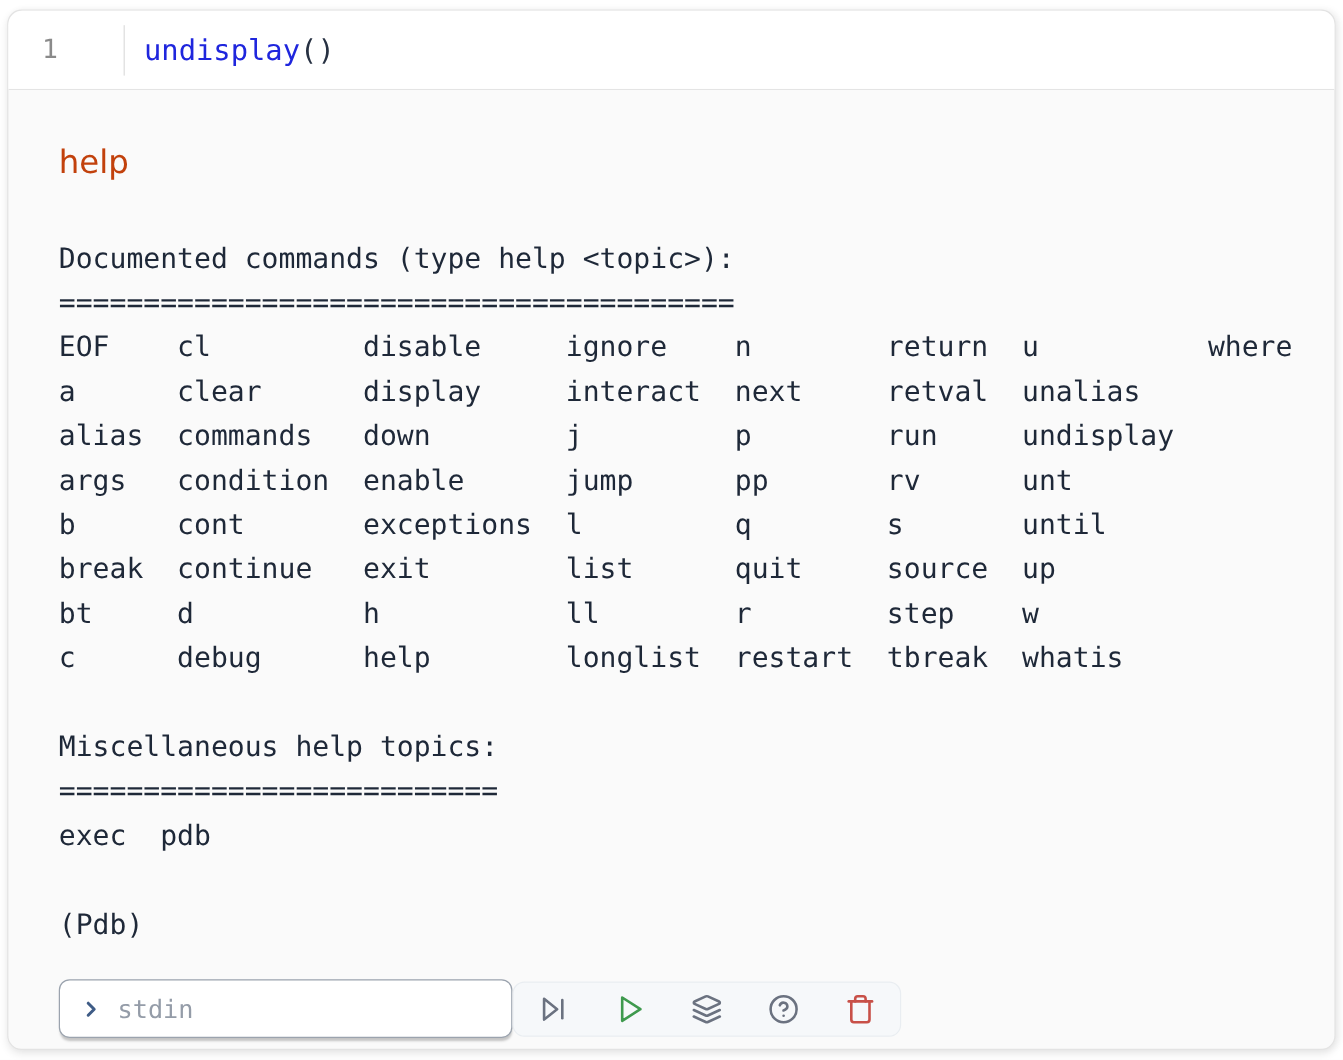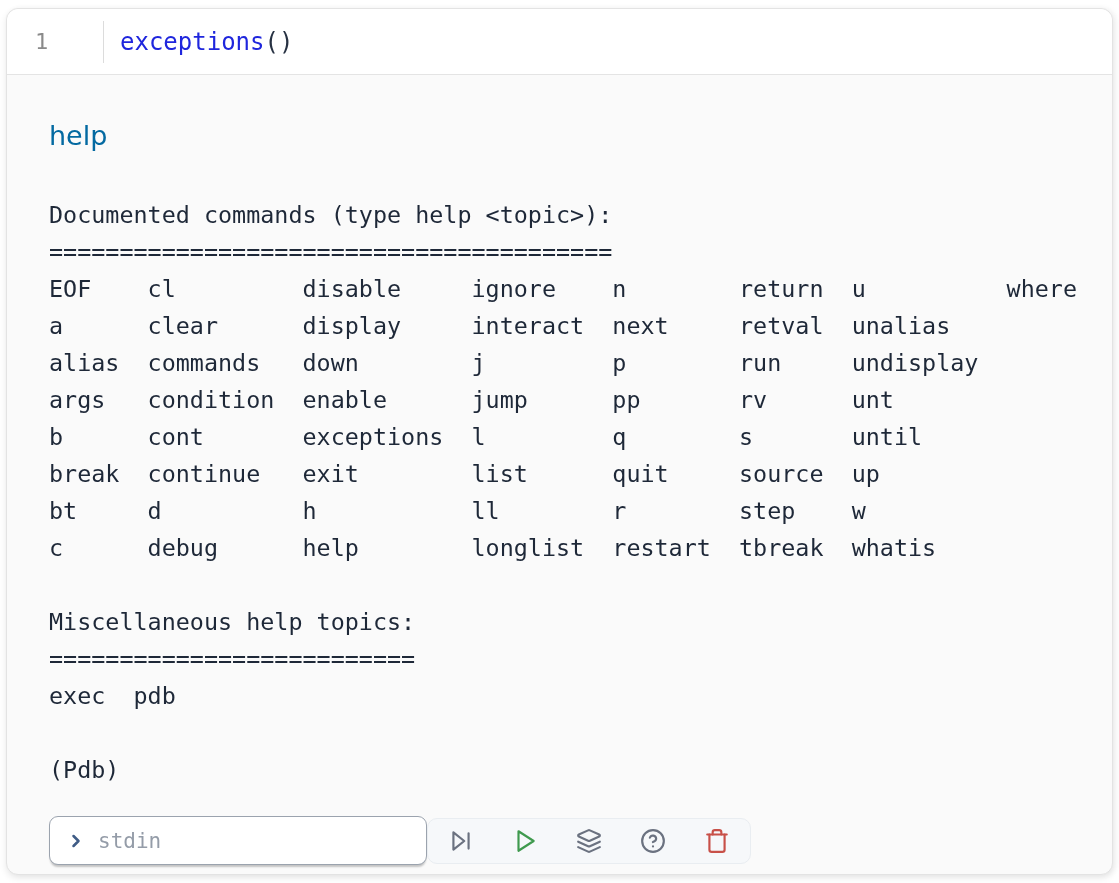--- a/index.html
+++ b/index.html
@@ -54,21 +54,21 @@
   
   .output-area {
     padding: 0 36px;
     border-radius: 0 0 12px 12px;
   }
   .help-title {
     margin-top: 46px;
     margin-left: 6px;
     font-size: 27px;
     line-height: 30px;
-    color: #0369a1;
+    color: #c2410c;
   }
   .console {
     margin: 46px 0 0 6px;
     font-family: "DejaVu Sans Mono", monospace;
     font-size: 23.4px;
     line-height: 37px;
     color: #1e2838;
     white-space: pre;
   }
   
@@ -139,21 +139,21 @@
 </head>
 <body>
 
 <div class="cell">
 
   <div class="editor-row">
     <div class="gutter">
       <span class="line-num">1</span>
     </div>
     <div class="gutter-divider"></div>
-    <div class="code-line"><span class="code-fn">exceptions</span><span class="code-paren">()</span></div>
+    <div class="code-line"><span class="code-fn">undisplay</span><span class="code-paren">()</span></div>
   </div>
 
   <div class="output-area">
 
     <div class="help-title">help</div>
 
     <pre class="console">Documented commands (type help &lt;topic&gt;):
 ========================================
 EOF    cl         disable     ignore    n        return  u          where
 a      clear      display     interact  next     retval  unalias

